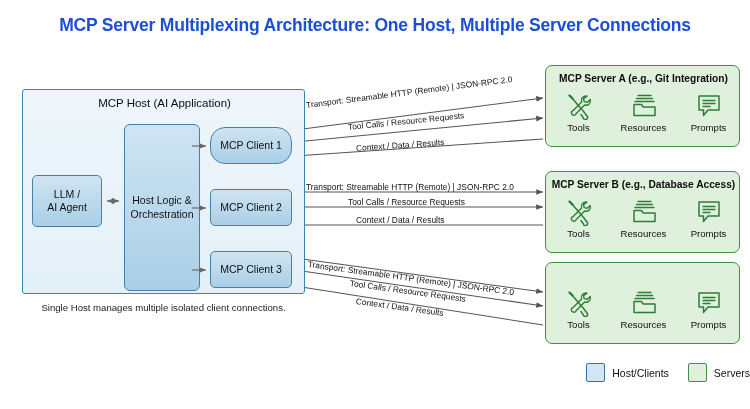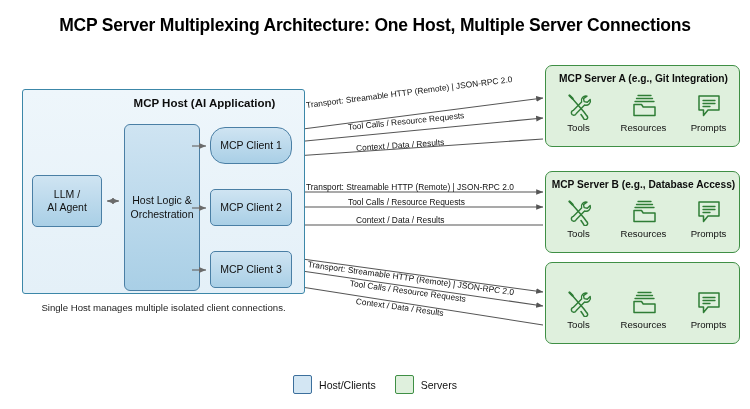--- a/index.html
+++ b/index.html
@@ -24,42 +24,41 @@
 
   
   #title {
     position: absolute;
     left: 0; top: 15px;
     width: 750px;
     text-align: center;
     font-size: 17.5px;
     font-weight: bold;
     letter-spacing: -0.2px;
-    color: #000000;
+    color: #1d4ed8;
   }
 
   
   #host-box {
     position: absolute;
     left: 22px; top: 89px;
     width: 283px; height: 205px;
     background: linear-gradient(180deg, #eef6fb 0%, #e4f0f8 100%);
     border: 1.6px solid #3c87a8;
     border-radius: 3px;
     box-sizing: border-box;
   }
   #host-title {
     position: absolute;
     left: 0; top: 7px;
     width: 283px;
     text-align: center;
     font-size: 11.5px;
-    font-weight: bold;
+    font-weight: normal;
     color: #0d0d0d;
-    margin-left: 40px;
   }
 
   .inner-box {
     position: absolute;
     background: linear-gradient(180deg, #cfe4f2 0%, #a9cfe6 100%);
     border: 1.4px solid #4a7fa5;
     border-radius: 5px;
     box-sizing: border-box;
     display: flex;
     align-items: center;
@@ -145,26 +144,25 @@
     white-space: nowrap;
     transform-origin: left center;
   }
 
   
   #legend {
     position: absolute;
     left: 0; top: 363px;
     width: 750px;
     display: flex;
-    justify-content: center;
+    justify-content: flex-end;
     align-items: center;
     gap: 19px;
     font-size: 10.5px;
     color: #111;
-    margin-top: 12px;
   }
   .legend-item {
     display: flex;
     align-items: center;
     gap: 7px;
   }
   .swatch {
     width: 19px; height: 19px;
     border-radius: 2px;
     box-sizing: border-box;

